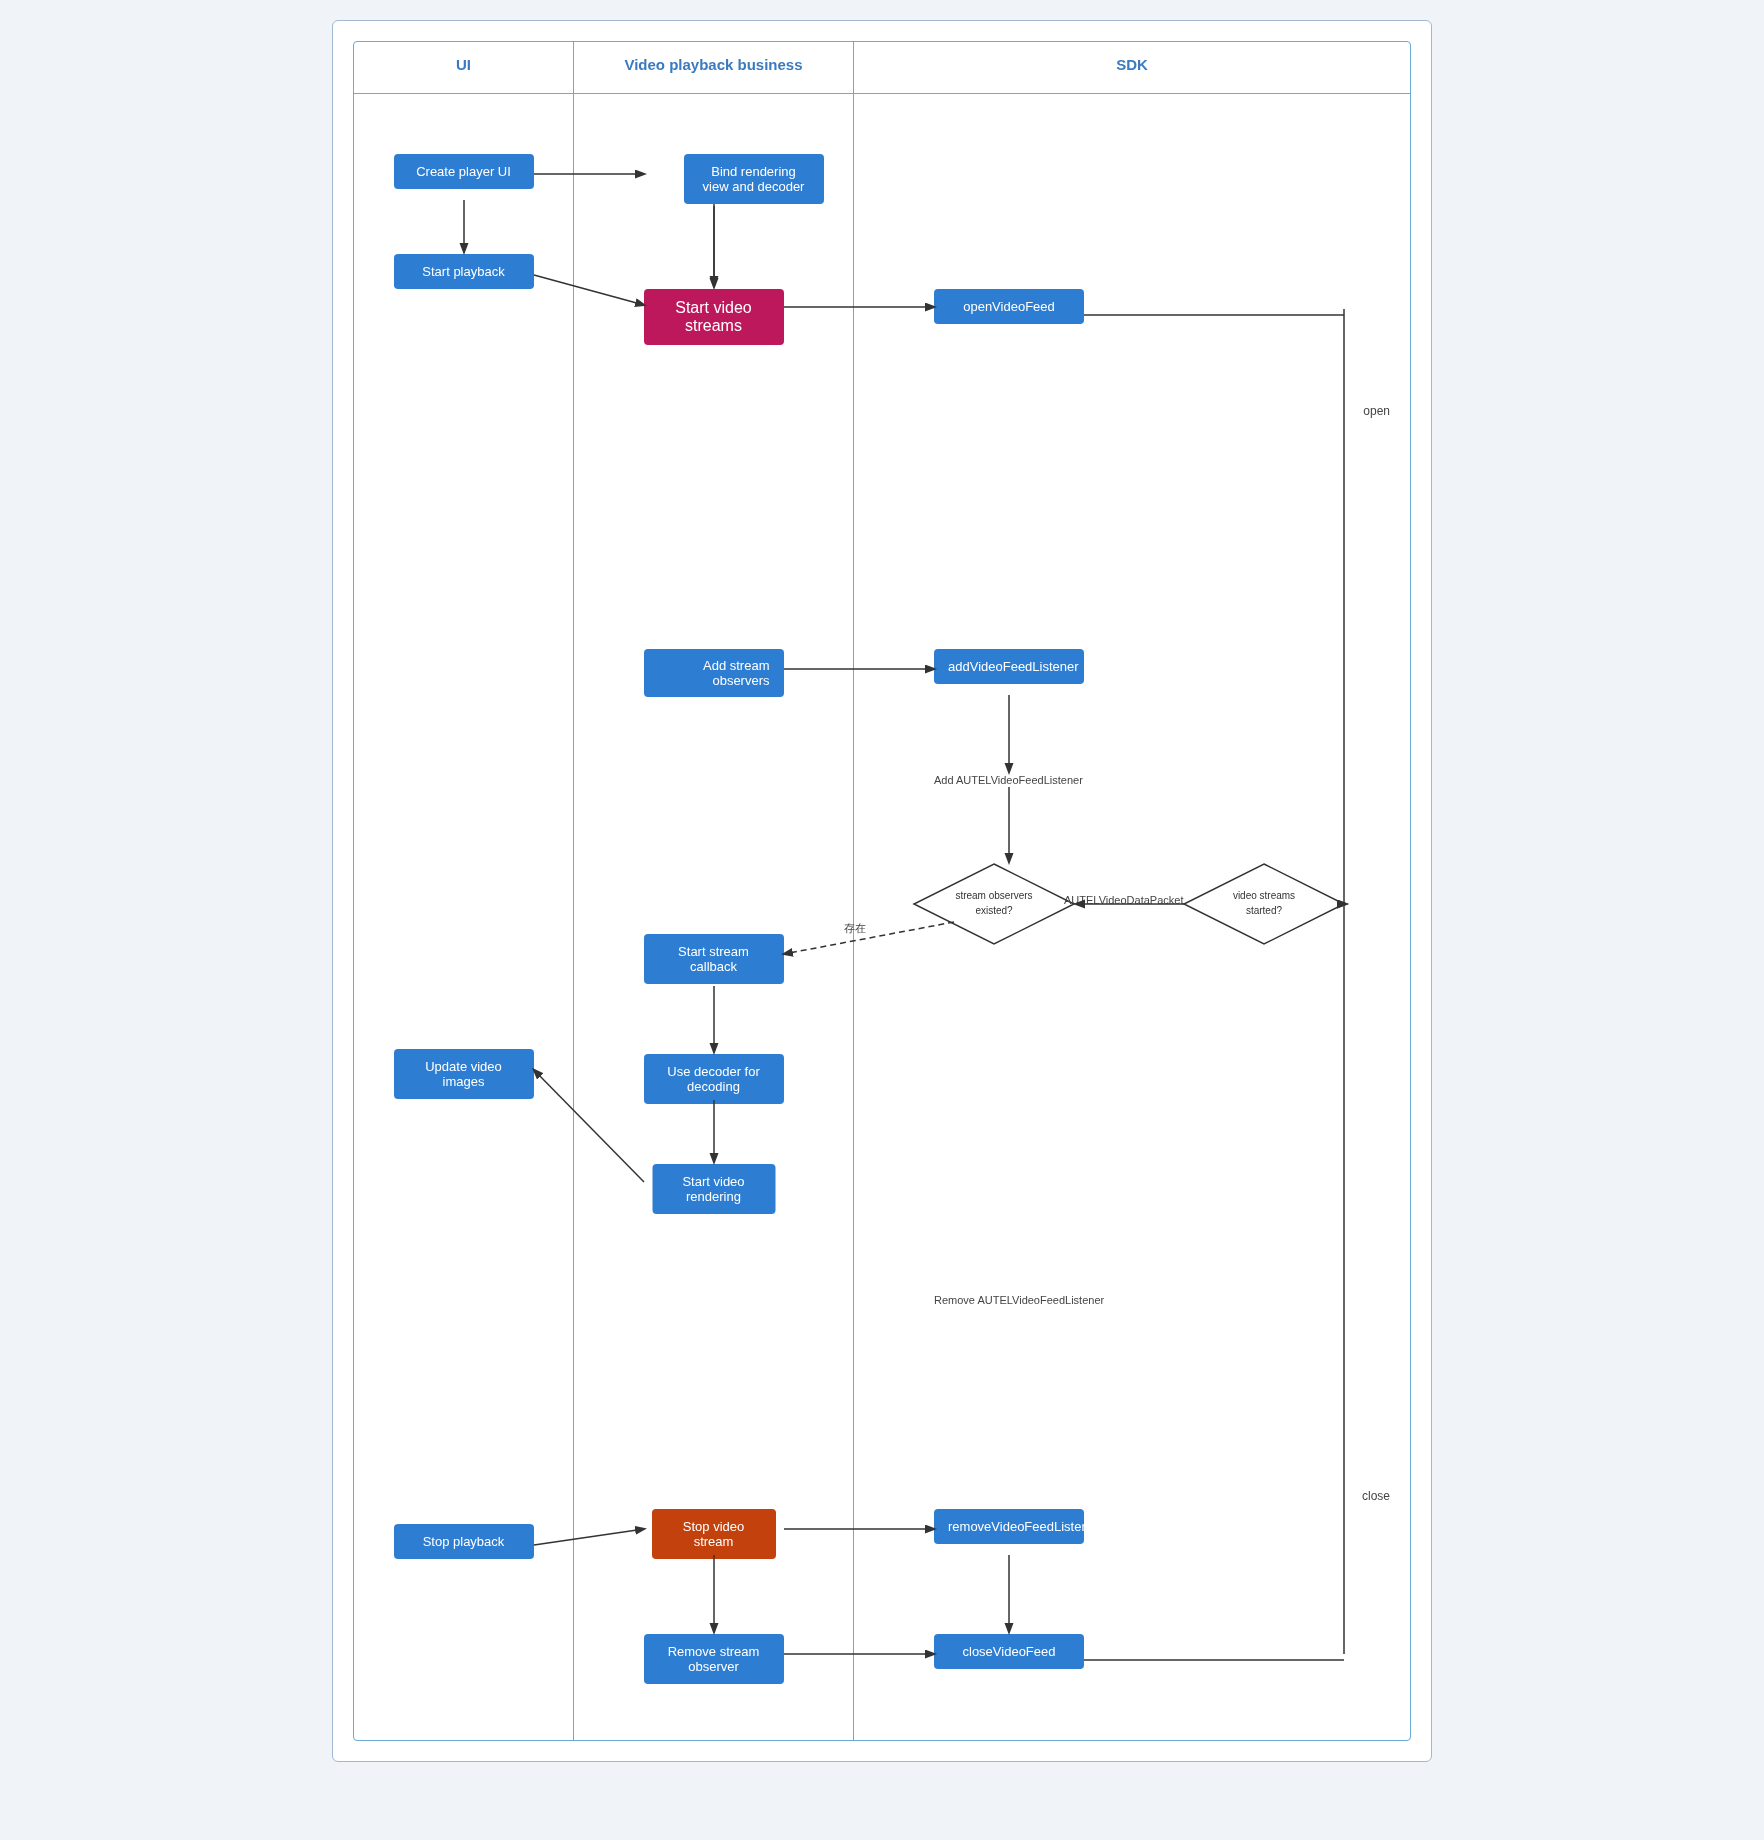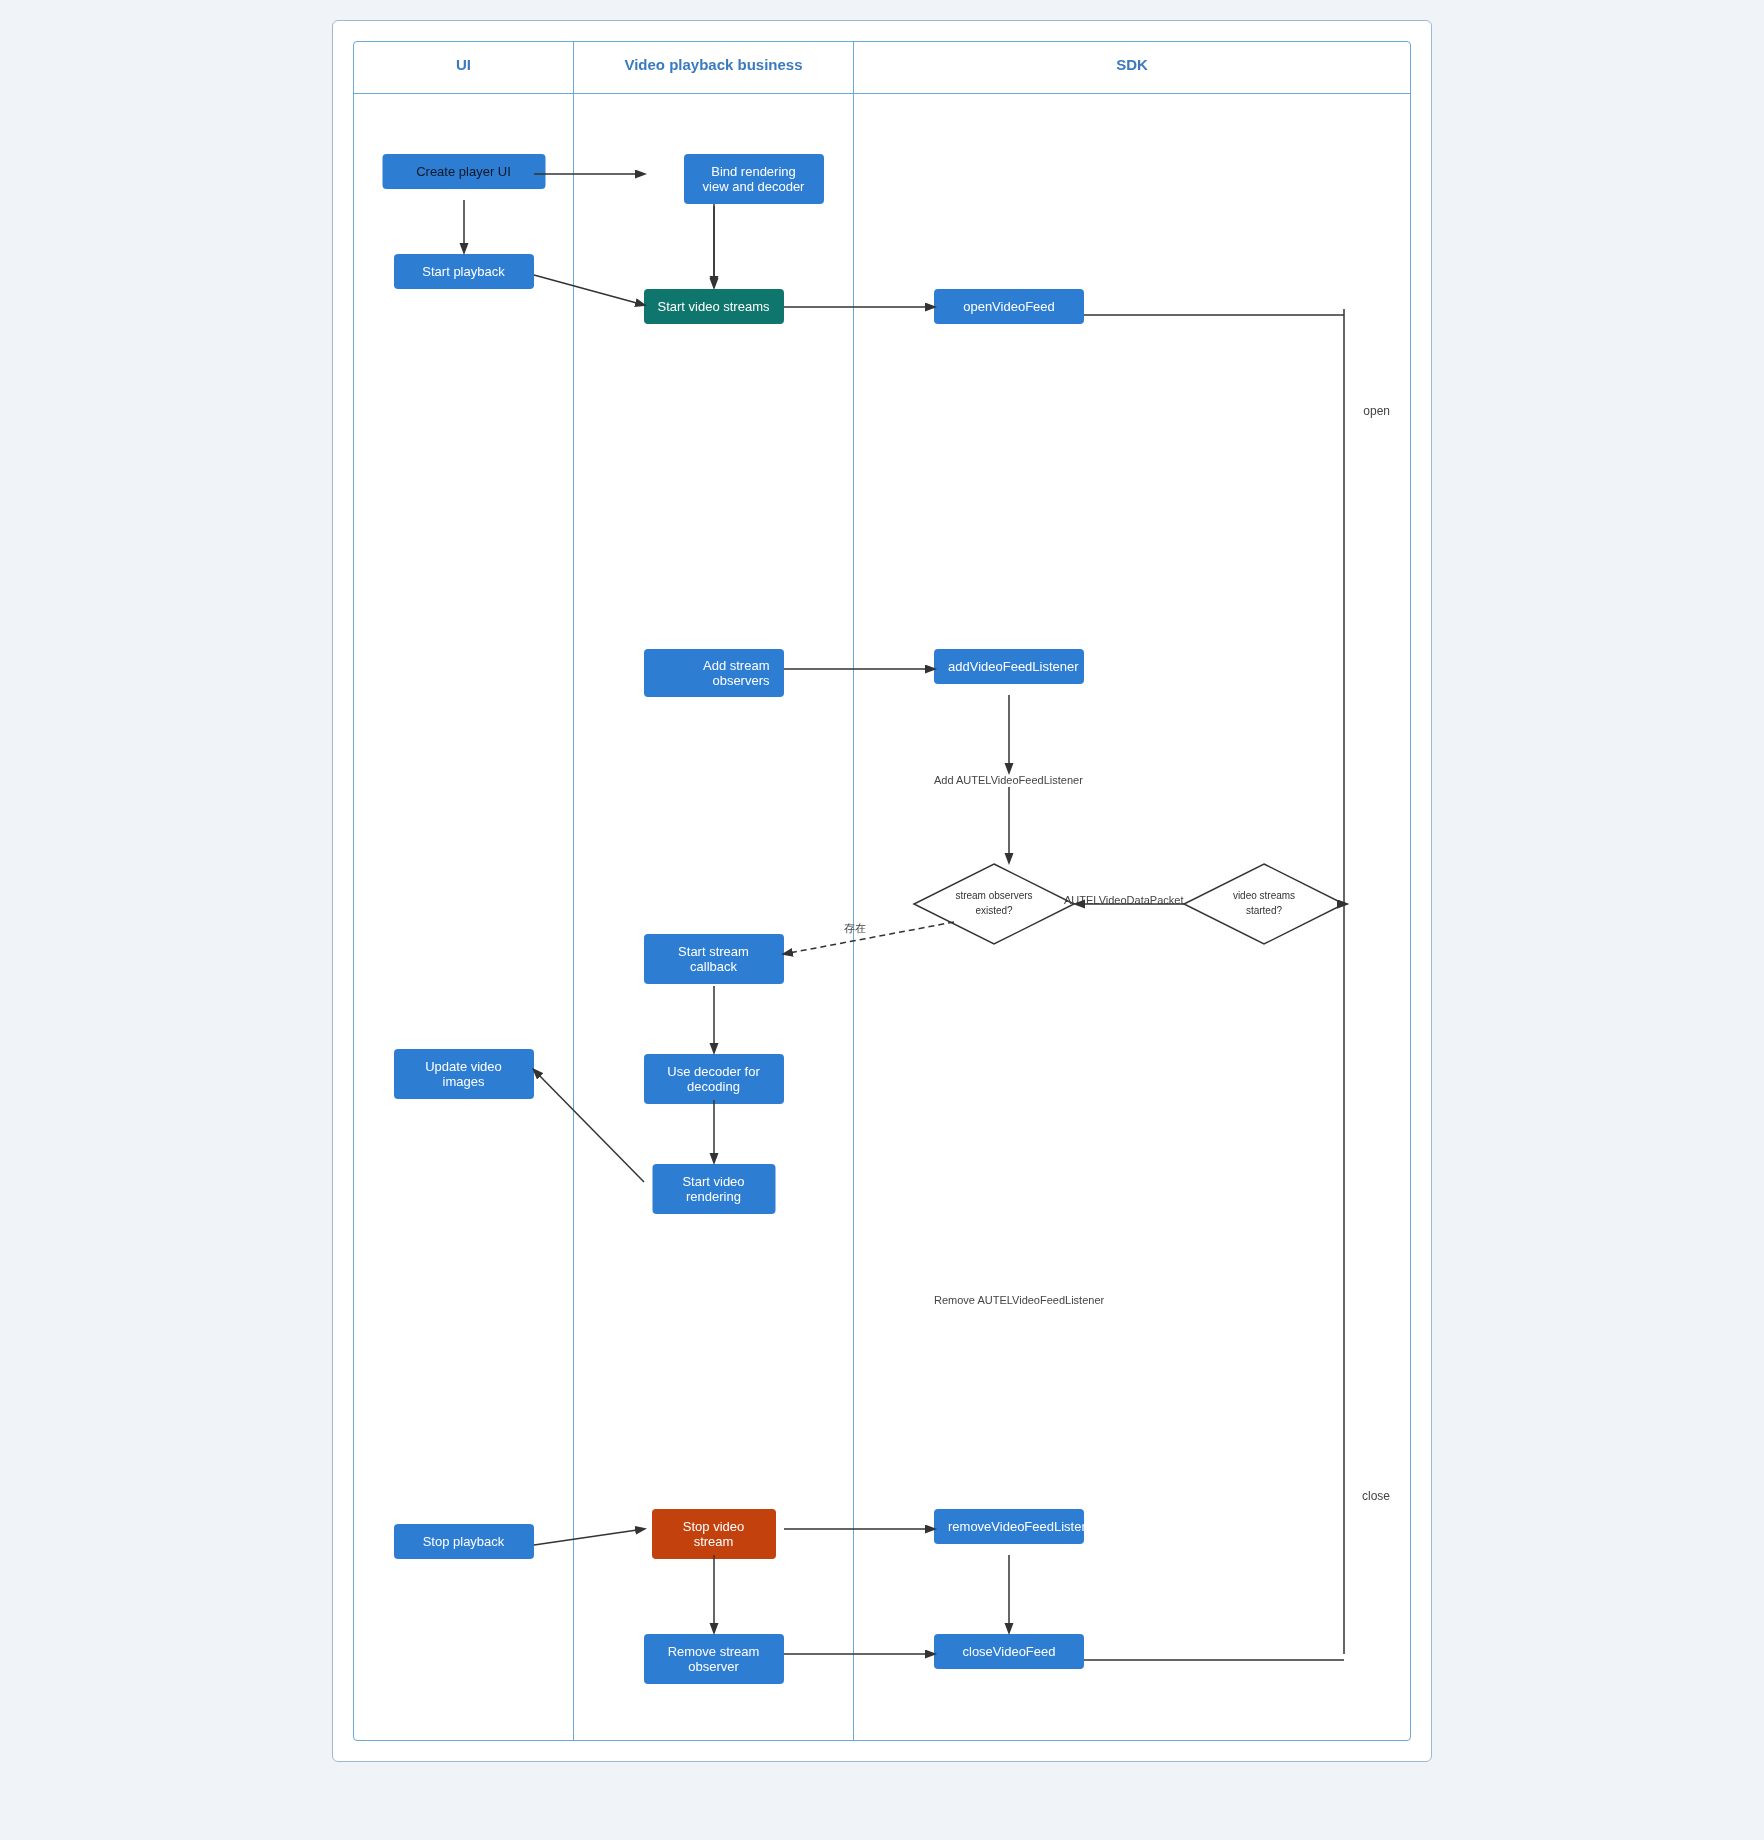--- a/index.html
+++ b/index.html
@@ -25,39 +25,39 @@
 
 <div class="diagram-wrapper">
   <div style="display:grid; grid-template-columns: 220px 280px 1fr; border: 1.5px solid #6aaad4; border-radius:4px; min-height:1700px; position:relative; background:white;">
 
     <div style="text-align:center; padding:14px 8px; font-size:15px; font-weight:600; color:#3a7abf; border-bottom:1.5px solid #6aaad4; border-right:1.5px solid #6aaad4;">UI</div>
     <div style="text-align:center; padding:14px 8px; font-size:15px; font-weight:600; color:#3a7abf; border-bottom:1.5px solid #6aaad4; border-right:1.5px solid #6aaad4;">Video playback business</div>
     <div style="text-align:center; padding:14px 8px; font-size:15px; font-weight:600; color:#3a7abf; border-bottom:1.5px solid #6aaad4;">SDK</div>
 
     <div style="border-right:1.5px solid #6aaad4; position:relative; min-height:1640px;">
 
-      <div style="position:absolute; top:60px; left:50%; transform:translateX(-50%); background:#2d7dd2; color:#0f172a; border-radius:4px; padding:10px 14px; text-align:center; font-size:13px; font-weight:500; width:163px;">Create player UI</div>
+      <div style="position:absolute; top:60px; left:50%; transform:translateX(-50%); background:#2d7dd2; color:#ffffff; border-radius:4px; padding:10px 14px; text-align:center; font-size:13px; font-weight:500; width:140px;">Create player UI</div>
 
       <div style="position:absolute; top:160px; left:50%; transform:translateX(-50%); background:#2d7dd2; color:white; border-radius:4px; padding:10px 14px; text-align:center; font-size:13px; font-weight:500; width:140px;">Start playback</div>
 
       <div style="position:absolute; top:955px; left:50%; transform:translateX(-50%); background:#2d7dd2; color:white; border-radius:4px; padding:10px 14px; text-align:center; font-size:13px; font-weight:500; width:140px;">Update video images</div>
 
       <div style="position:absolute; top:1430px; left:50%; transform:translateX(-50%); background:#2d7dd2; color:white; border-radius:4px; padding:10px 14px; text-align:center; font-size:13px; font-weight:500; width:140px;">Stop playback</div>
 
       <svg style="position:absolute;top:0;left:0;width:100%;height:1700px;overflow:visible;pointer-events:none;">
 
         <line x1="110" y1="106" x2="110" y2="158" stroke="#333" stroke-width="1.5" marker-end="url(#arrow)"></line>
       </svg>
     </div>
 
     <div style="border-right:1.5px solid #6aaad4; position:relative; min-height:1640px;">
 
       <div style="position:absolute; top:60px; left:50%; transform:translateX(-50%); background:#2d7dd2; color:white; border-radius:4px; padding:10px 14px; text-align:center; font-size:13px; font-weight:500; width:140px;margin-left:40px;">Bind rendering view and decoder</div>
 
-      <div style="position:absolute; top:195px; left:50%; transform:translateX(-50%); background:#0f766e; color:white; border-radius:4px; padding:10px 14px; text-align:center; font-size:13px; font-weight:500; width:140px;">Start video streams</div>
+      <div style="position:absolute; top:195px; left:50%; transform:translateX(-50%); background:#be185d; color:white; border-radius:4px; padding:10px 14px; text-align:center; font-size:16px; font-weight:500; width:140px;">Start video streams</div>
 
       <div style="position:absolute; top:555px; left:50%; transform:translateX(-50%); background:#2d7dd2; color:white; border-radius:4px; padding:9px 14px; text-align:right; font-size:13px; font-weight:500; width:140px;">Add stream observers</div>
 
       <div style="position:absolute; top:840px; left:50%; transform:translateX(-50%); background:#2d7dd2; color:white; border-radius:4px; padding:10px 14px; text-align:center; font-size:13px; font-weight:500; width:140px;">Start stream callback</div>
 
       <div style="position:absolute; top:960px; left:50%; transform:translateX(-50%); background:#2d7dd2; color:white; border-radius:4px; padding:10px 14px; text-align:center; font-size:13px; font-weight:500; width:140px;">Use decoder for decoding</div>
 
       <div style="position:absolute; top:1070px; left:50%; transform:translateX(-50%); background:#2d7dd2; color:white; border-radius:4px; padding:10px 14px; text-align:center; font-size:13px; font-weight:500; width:123px;">Start video rendering</div>
 
       <div style="position:absolute; top:1415px; left:50%; transform:translateX(-50%); background:#c2410c; color:white; border-radius:4px; padding:10px 14px; text-align:center; font-size:13px; font-weight:500; width:124px;">Stop video stream</div>

